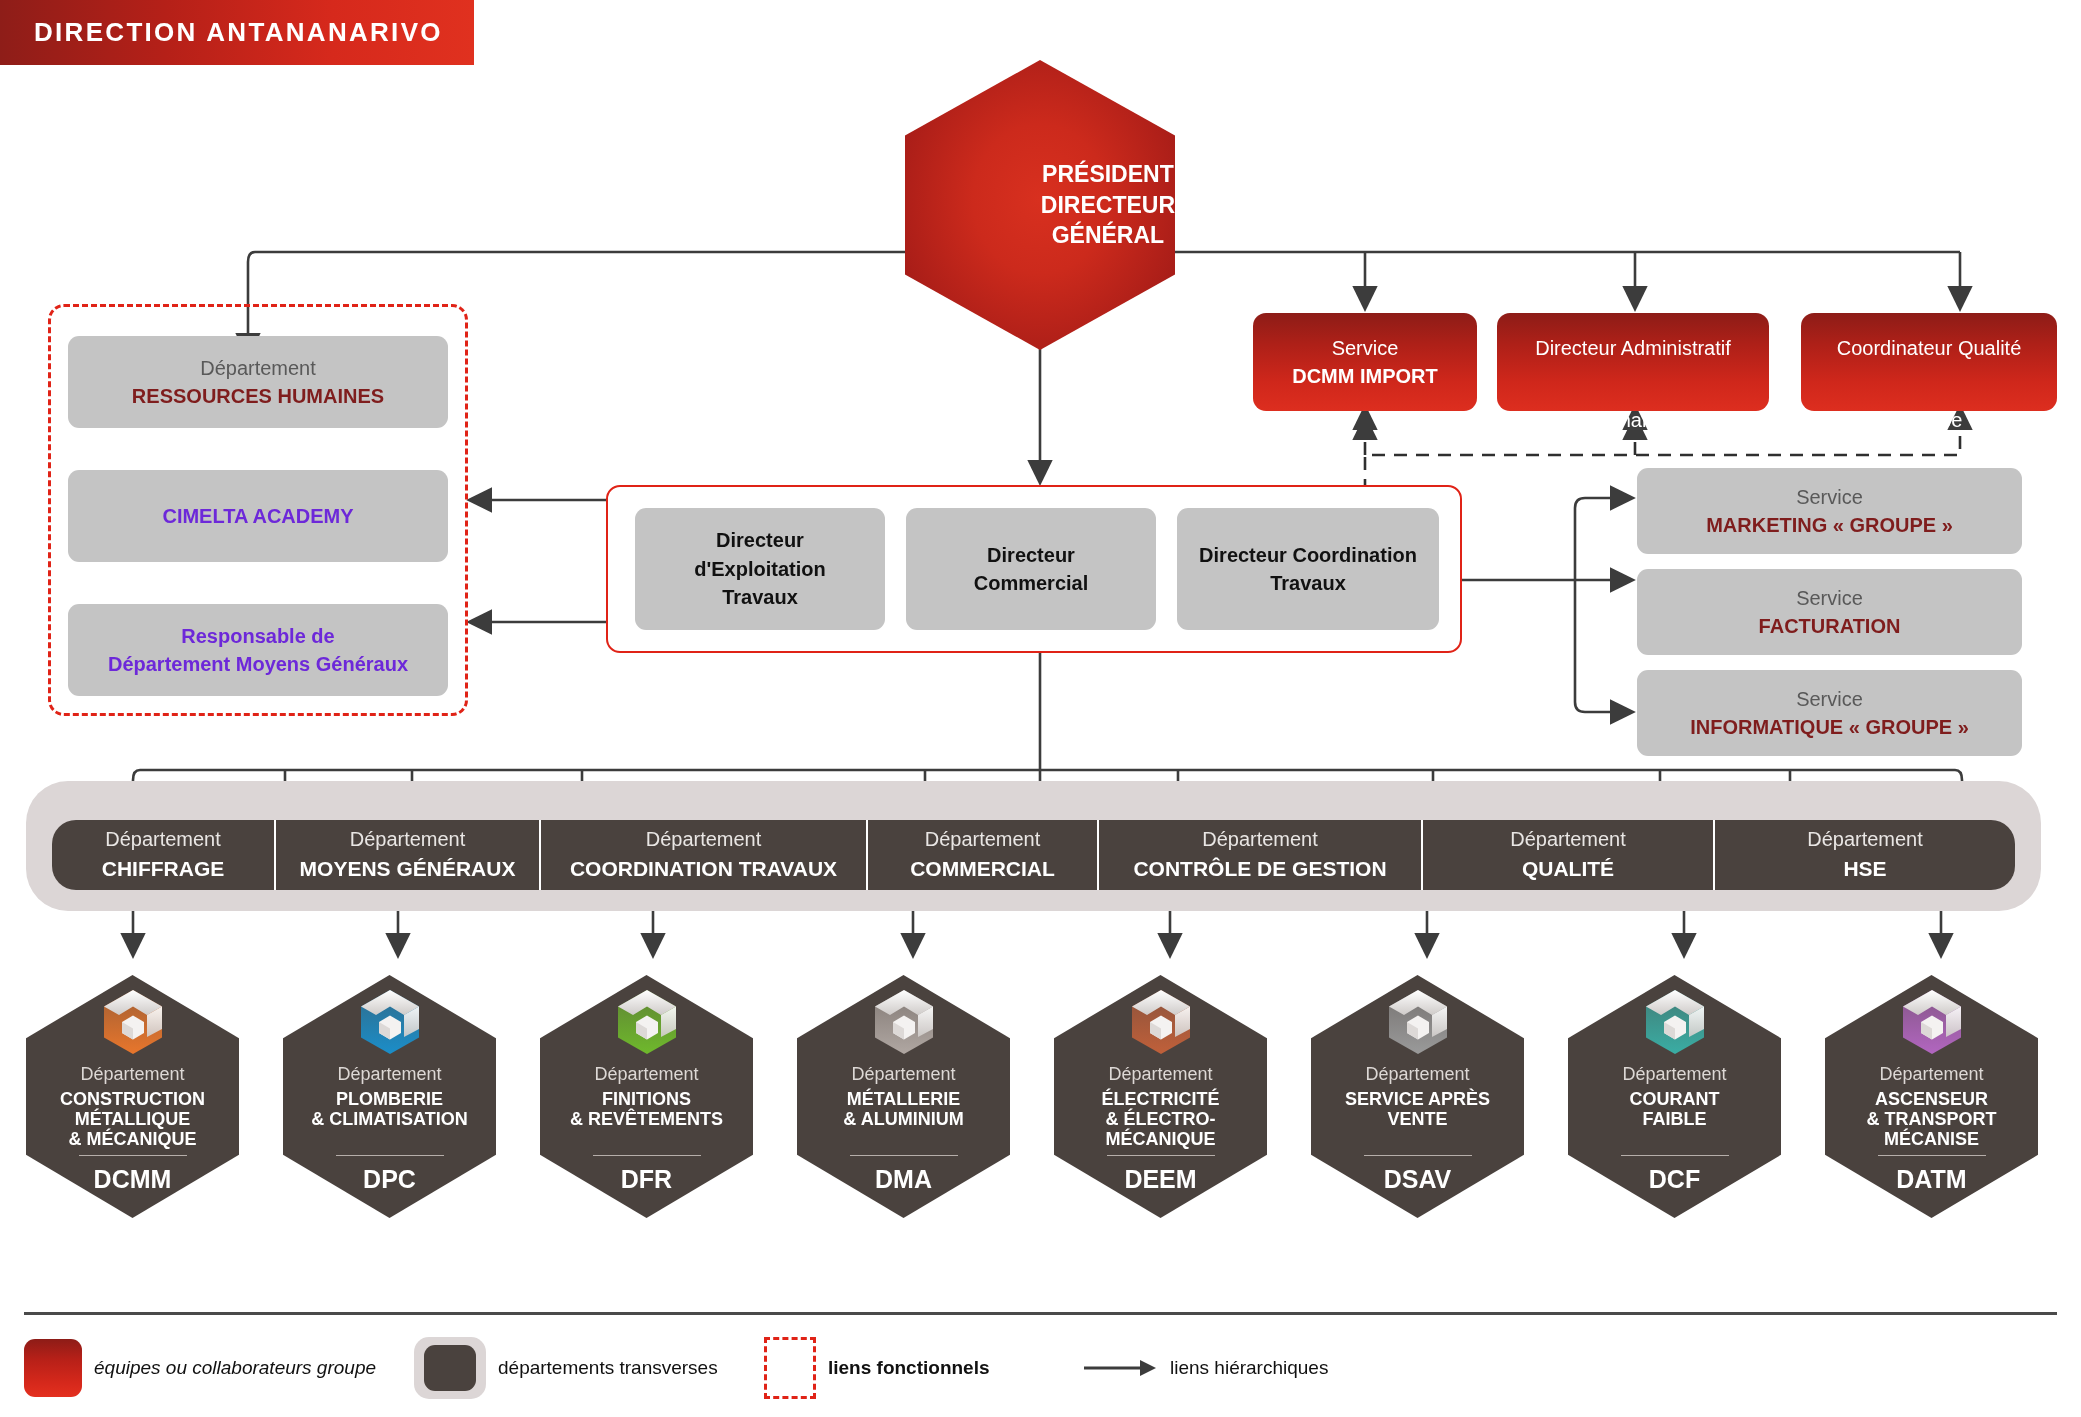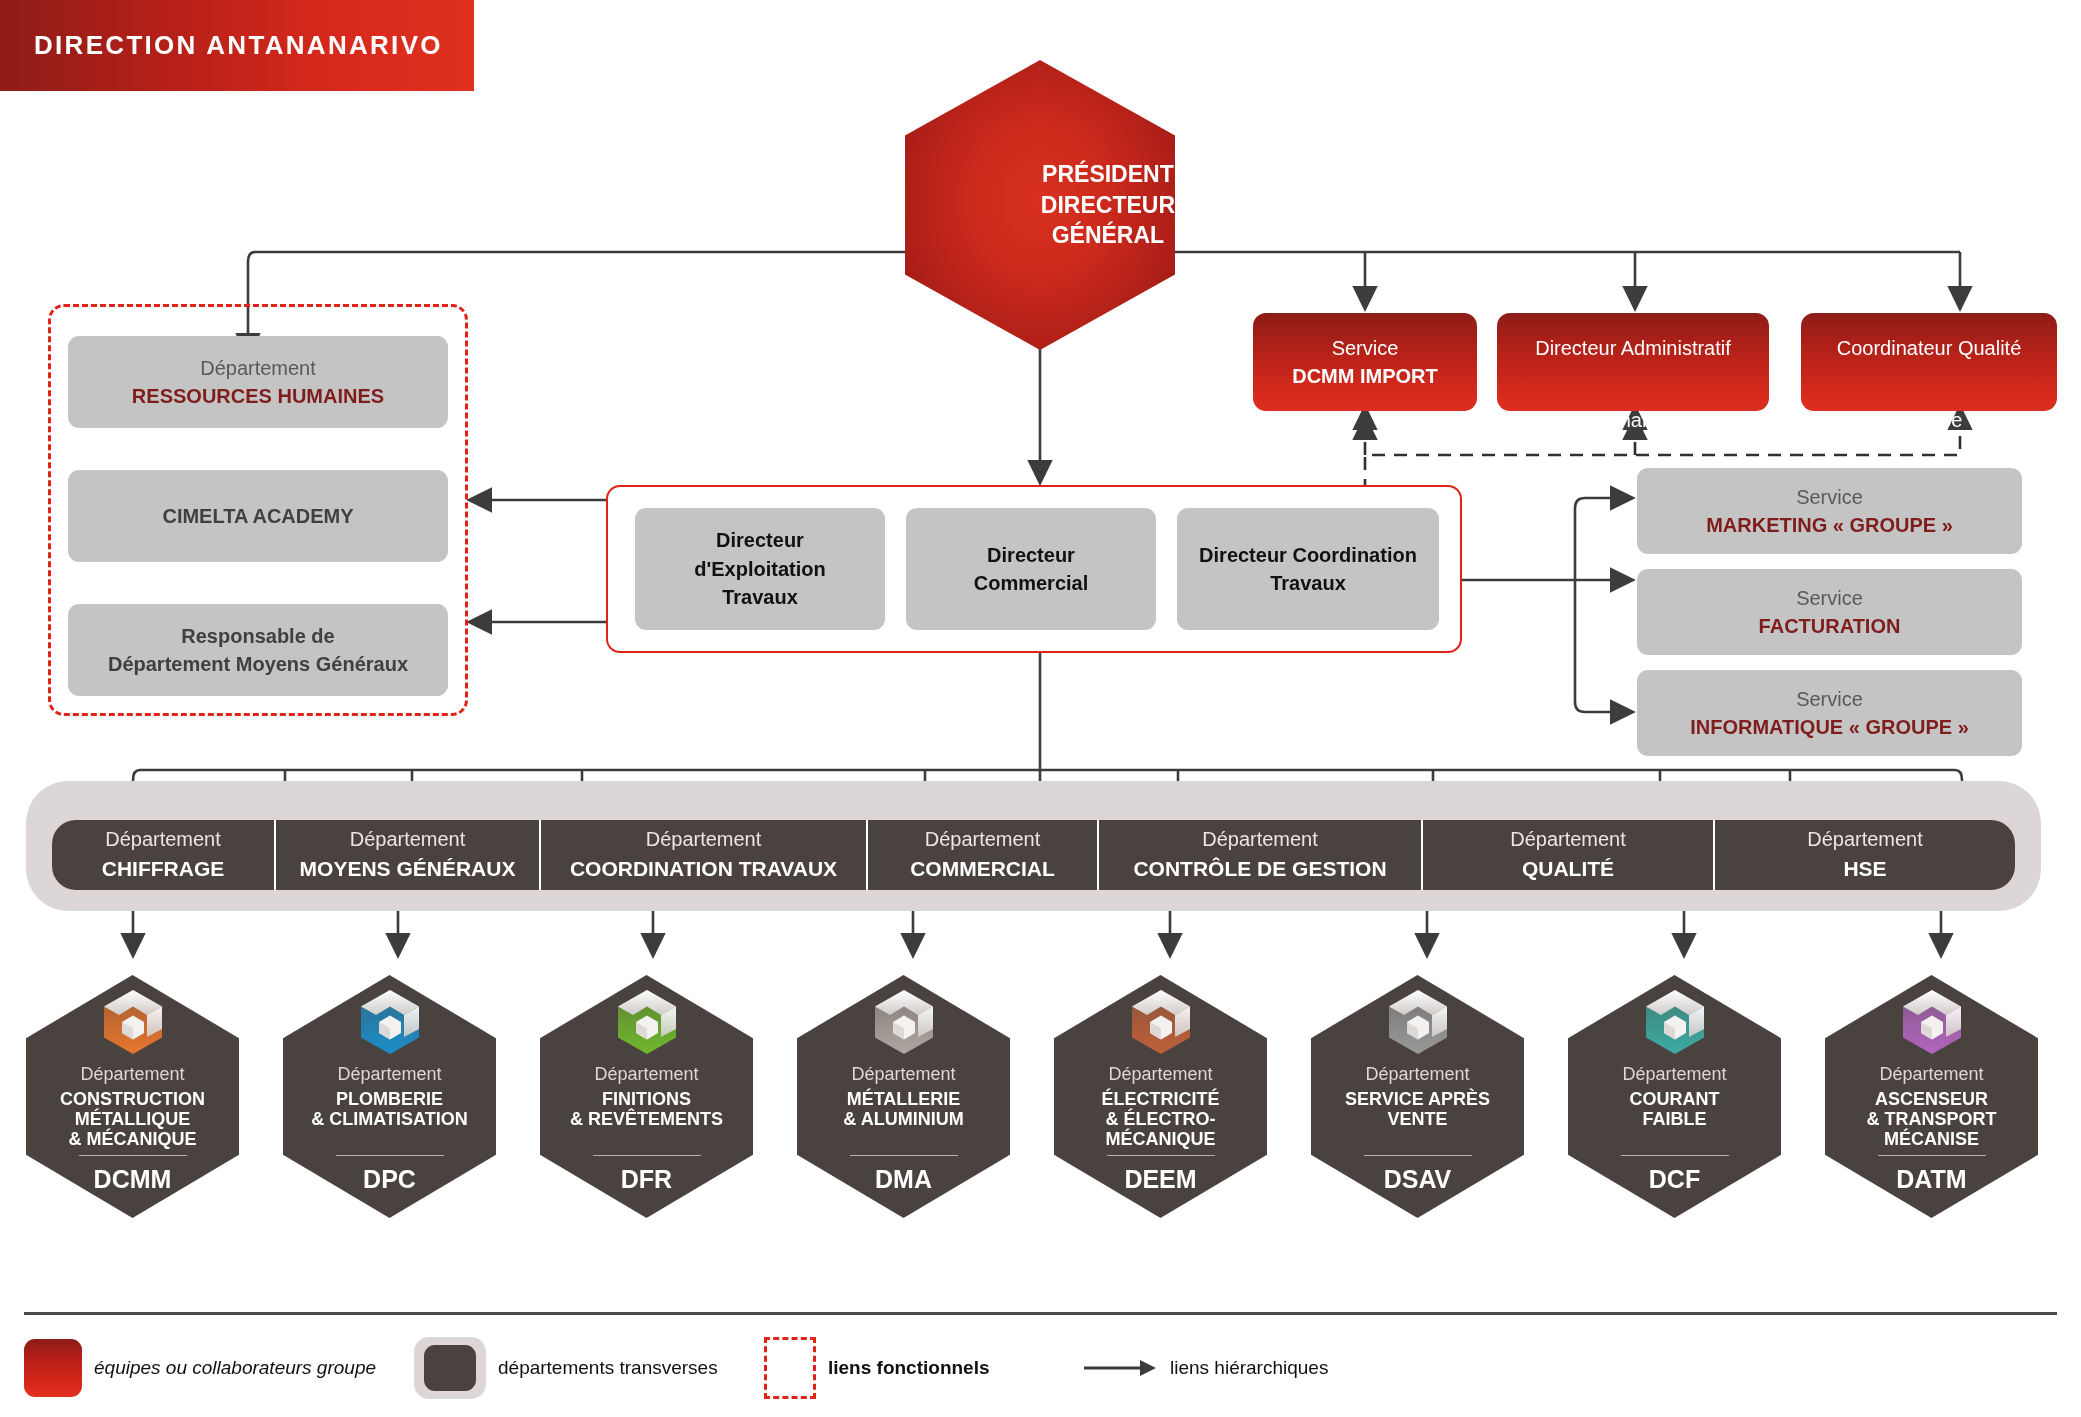--- a/index.html
+++ b/index.html
@@ -1,20 +1,20 @@
 <!DOCTYPE html>
 <html><head>
 <meta charset="utf-8">
 <style>
   html,body{margin:0;padding:0;background:#ffffff;}
   body{width:2081px;height:1417px;position:relative;overflow:hidden;
        font-family:"Liberation Sans","DejaVu Sans",sans-serif;color:#1a1a1a;}
 
   
-  #header-banner{position:absolute;left:0;top:0;width:474px;height:91px;
+  #header-banner{position:absolute;left:0;top:0;width:474px;height:65px;
     background:linear-gradient(90deg,#8e1d18 0%,#b52018 35%,#d6291c 70%,#e0311f 100%);
     display:flex;align-items:center;}
   #header-banner .title{color:#fff;font-size:26px;font-weight:bold;letter-spacing:2.3px;
     padding-left:34px;}
 
   
   #wires{position:absolute;left:0;top:0;width:2081px;height:1417px;pointer-events:none;}
 
   
   .hex-pres{position:absolute;width:270px;height:290px;
@@ -31,21 +31,21 @@
   .redbox .l1{font-size:20px;font-weight:normal;line-height:1.42;}
   .redbox .l2{font-size:20px;font-weight:bold;line-height:1.42;}
   .redbox.two-normal .l1,.redbox.two-normal .l2{font-weight:normal;margin-top:44px;}
 
   
   .graybox{position:absolute;border-radius:11px;background:#c4c4c4;
     display:flex;flex-direction:column;align-items:center;justify-content:center;
     text-align:center;box-sizing:border-box;padding:4px 10px;}
   .graybox .sub{font-size:20px;color:#595959;line-height:1.4;}
   .graybox .main{font-size:20px;color:#7f1d1d;font-weight:bold;line-height:1.4;}
-  .graybox .plain{font-size:20px;color:#404040;font-weight:bold;line-height:1.4;}
+  .graybox .plain{font-size:20px;color:#6d28d9;font-weight:bold;line-height:1.4;}
 
   
   .dirbox{position:absolute;border-radius:11px;background:#c4c4c4;
     display:flex;align-items:center;justify-content:center;text-align:center;
     box-sizing:border-box;padding:6px;}
   .dirbox span{font-size:20px;font-weight:bold;color:#111;line-height:1.42;}
 
   
   #director-group{position:absolute;border:2.5px solid #e02317;border-radius:14px;
     background:#fff;box-sizing:border-box;}

